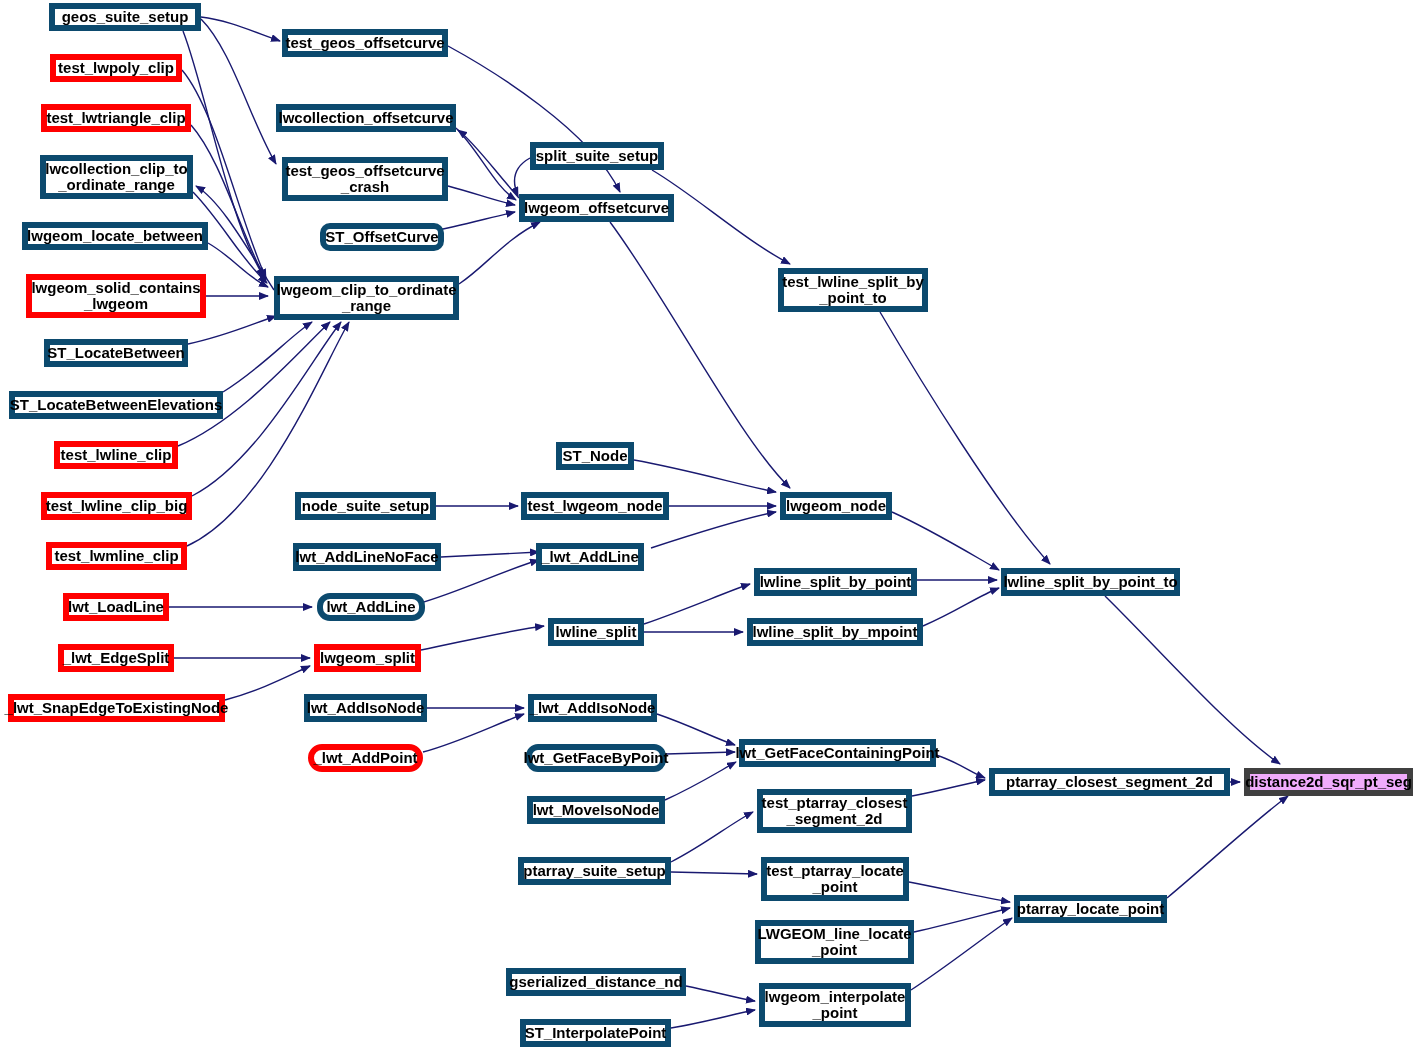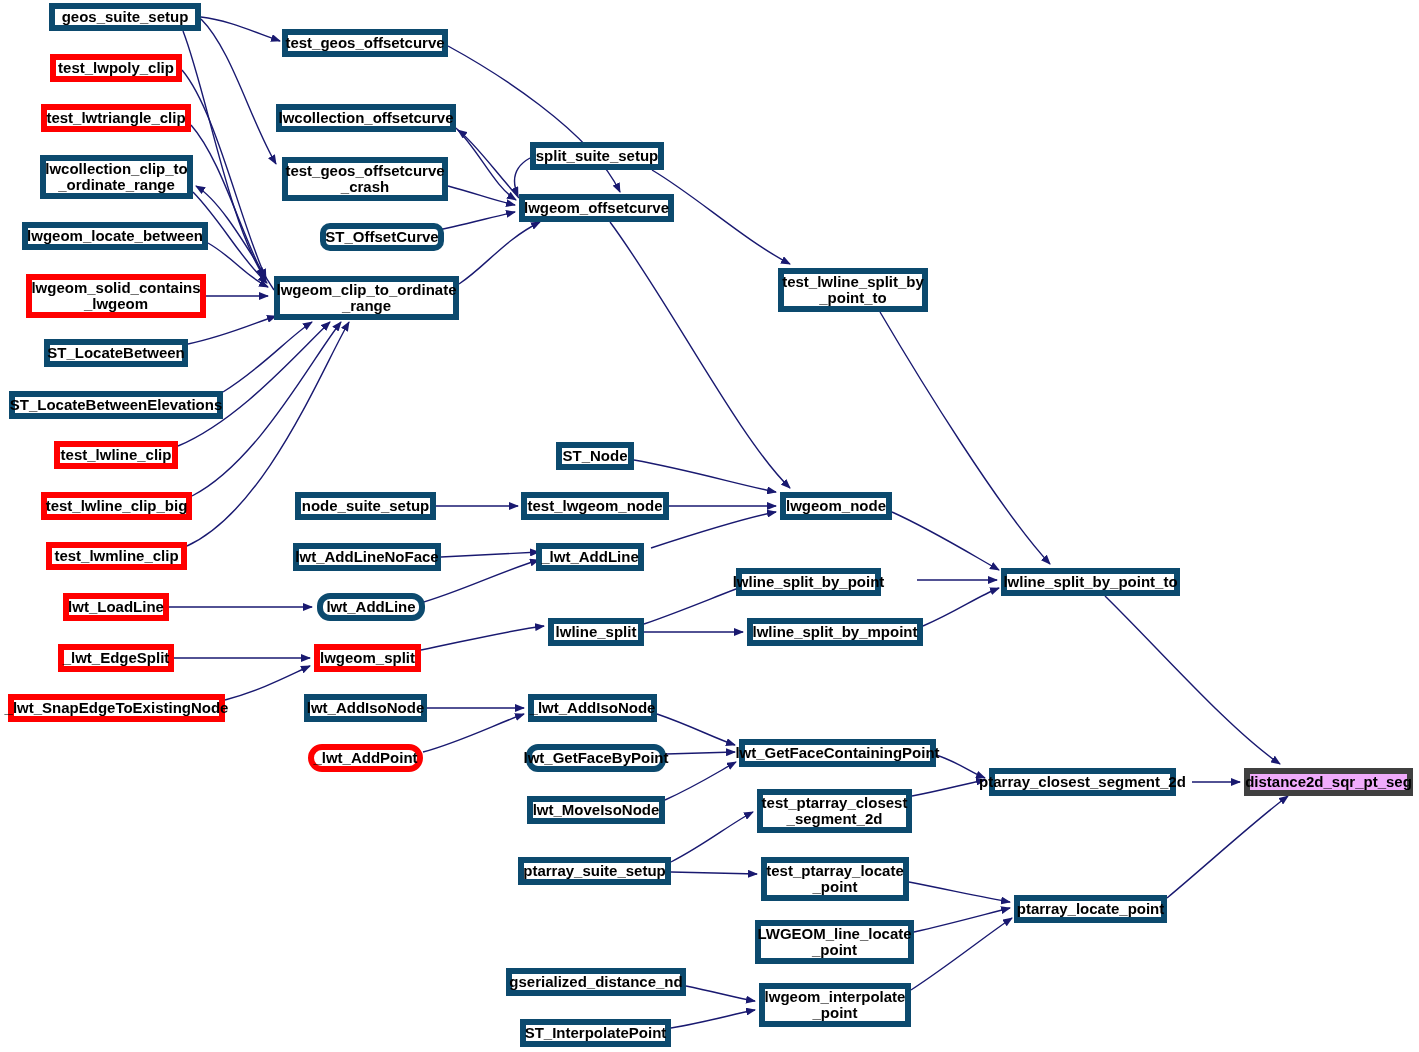--- a/index.html
+++ b/index.html
@@ -106,35 +106,35 @@
       <div class="node" style="left: 9px; top: 391px; width: 214px; height: 28px;"><span>ST_LocateBetweenElevations</span></div>
       <div class="node red" style="left: 54px; top: 441px; width: 124px; height: 28px;"><span>test_lwline_clip</span></div>
       <div class="node" style="left: 556px; top: 442px; width: 78px; height: 28px;"><span>ST_Node</span></div>
       <div class="node red" style="left: 41px; top: 492px; width: 151px; height: 28px;"><span>test_lwline_clip_big</span></div>
       <div class="node" style="left: 295px; top: 492px; width: 141px; height: 28px;"><span>node_suite_setup</span></div>
       <div class="node" style="left: 521px; top: 492px; width: 148px; height: 28px;"><span>test_lwgeom_node</span></div>
       <div class="node" style="left: 780px; top: 492px; width: 112px; height: 28px;"><span>lwgeom_node</span></div>
       <div class="node red" style="left: 46px; top: 542px; width: 141px; height: 28px;"><span>test_lwmline_clip</span></div>
       <div class="node" style="left: 293px; top: 543px; width: 148px; height: 28px;"><span>lwt_AddLineNoFace</span></div>
       <div class="node" style="left: 536px; top: 543px; width: 108px; height: 28px;"><span>_lwt_AddLine</span></div>
-      <div class="node" style="left: 736px; top: 568px; width: 145px; height: 28px;"><span>lwline_split_by_point</span></div>
+      <div class="node" style="left: 754px; top: 568px; width: 163px; height: 28px;"><span>lwline_split_by_point</span></div>
       <div class="node" style="left: 1001px; top: 568px; width: 179px; height: 28px;"><span>lwline_split_by_point_to</span></div>
       <div class="node red" style="left: 63px; top: 593px; width: 106px; height: 28px;"><span>lwt_LoadLine</span></div>
       <div class="node" style="left: 317px; top: 593px; width: 108px; height: 28px; border-radius: 13px;"><span>lwt_AddLine</span></div>
       <div class="node" style="left: 548px; top: 618px; width: 96px; height: 28px;"><span>lwline_split</span></div>
       <div class="node" style="left: 747px; top: 618px; width: 176px; height: 28px;"><span>lwline_split_by_mpoint</span></div>
       <div class="node red" style="left: 58px; top: 644px; width: 116px; height: 28px;"><span>_lwt_EdgeSplit</span></div>
       <div class="node red" style="left: 314px; top: 644px; width: 107px; height: 28px;"><span>lwgeom_split</span></div>
       <div class="node red" style="left: 8px; top: 694px; width: 217px; height: 28px;"><span>_lwt_SnapEdgeToExistingNode</span></div>
       <div class="node" style="left: 304px; top: 694px; width: 123px; height: 28px;"><span>lwt_AddIsoNode</span></div>
       <div class="node" style="left: 528px; top: 694px; width: 129px; height: 28px;"><span>_lwt_AddIsoNode</span></div>
       <div class="node" style="left: 739px; top: 739px; width: 197px; height: 28px;"><span>lwt_GetFaceContainingPoint</span></div>
       <div class="node red" style="left: 308px; top: 744px; width: 115px; height: 28px; border-radius: 14px;"><span>_lwt_AddPoint</span></div>
       <div class="node" style="left: 526px; top: 744px; width: 140px; height: 28px; border-radius: 12px;"><span>lwt_GetFaceByPoint</span></div>
-      <div class="node" style="left: 989px; top: 768px; width: 187px; height: 28px;"><span>ptarray_closest_segment_2d</span></div>
+      <div class="node" style="left: 989px; top: 768px; width: 241px; height: 28px;"><span>ptarray_closest_segment_2d</span></div>
       <div class="node hl" style="left: 1244px; top: 768px; width: 169px; height: 28px;"><span>distance2d_sqr_pt_seg</span></div>
       <div class="node" style="left: 757px; top: 789px; width: 155px; height: 44px;"><span>test_ptarray_closest
 _segment_2d</span></div>
       <div class="node" style="left: 527px; top: 796px; width: 138px; height: 28px;"><span>lwt_MoveIsoNode</span></div>
       <div class="node" style="left: 761px; top: 857px; width: 148px; height: 44px;"><span>test_ptarray_locate
 _point</span></div>
       <div class="node" style="left: 518px; top: 857px; width: 153px; height: 28px;"><span>ptarray_suite_setup</span></div>
       <div class="node" style="left: 1014px; top: 895px; width: 153px; height: 28px;"><span>ptarray_locate_point</span></div>
       <div class="node" style="left: 755px; top: 920px; width: 159px; height: 44px;"><span>LWGEOM_line_locate
 _point</span></div>

